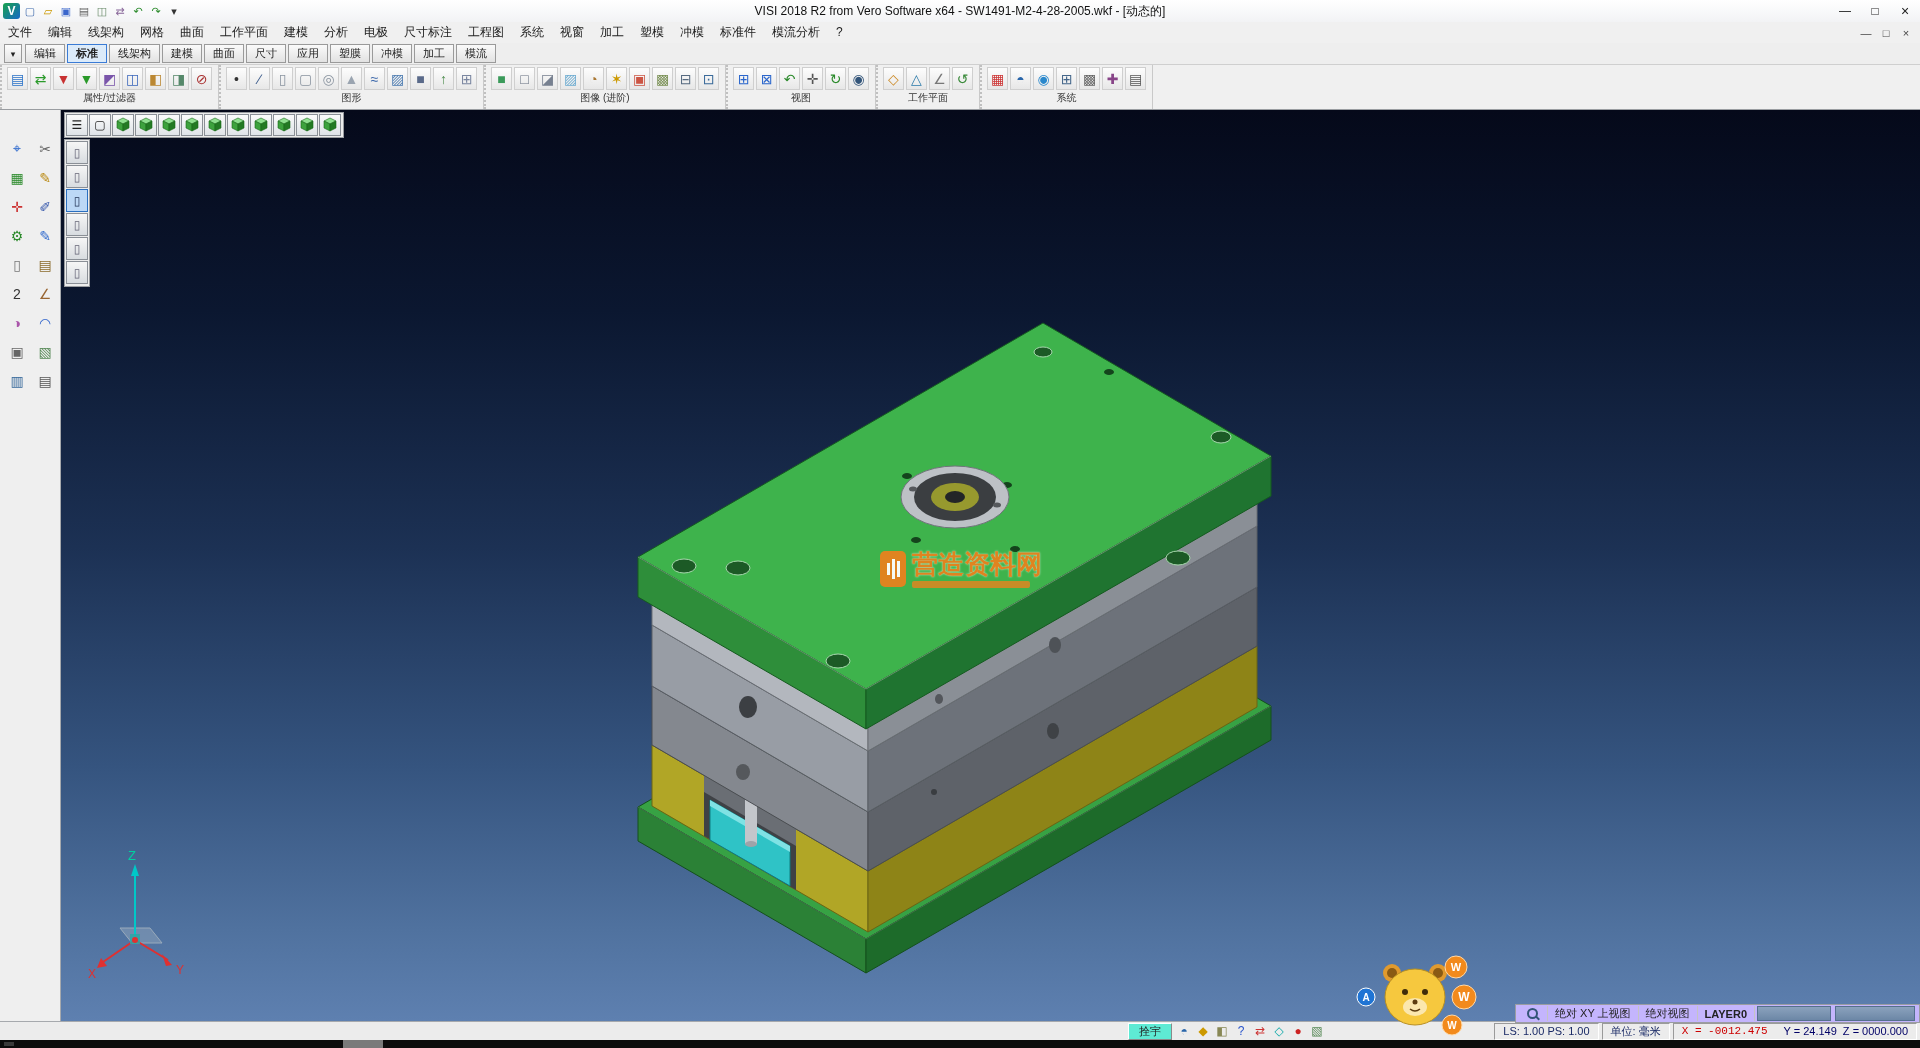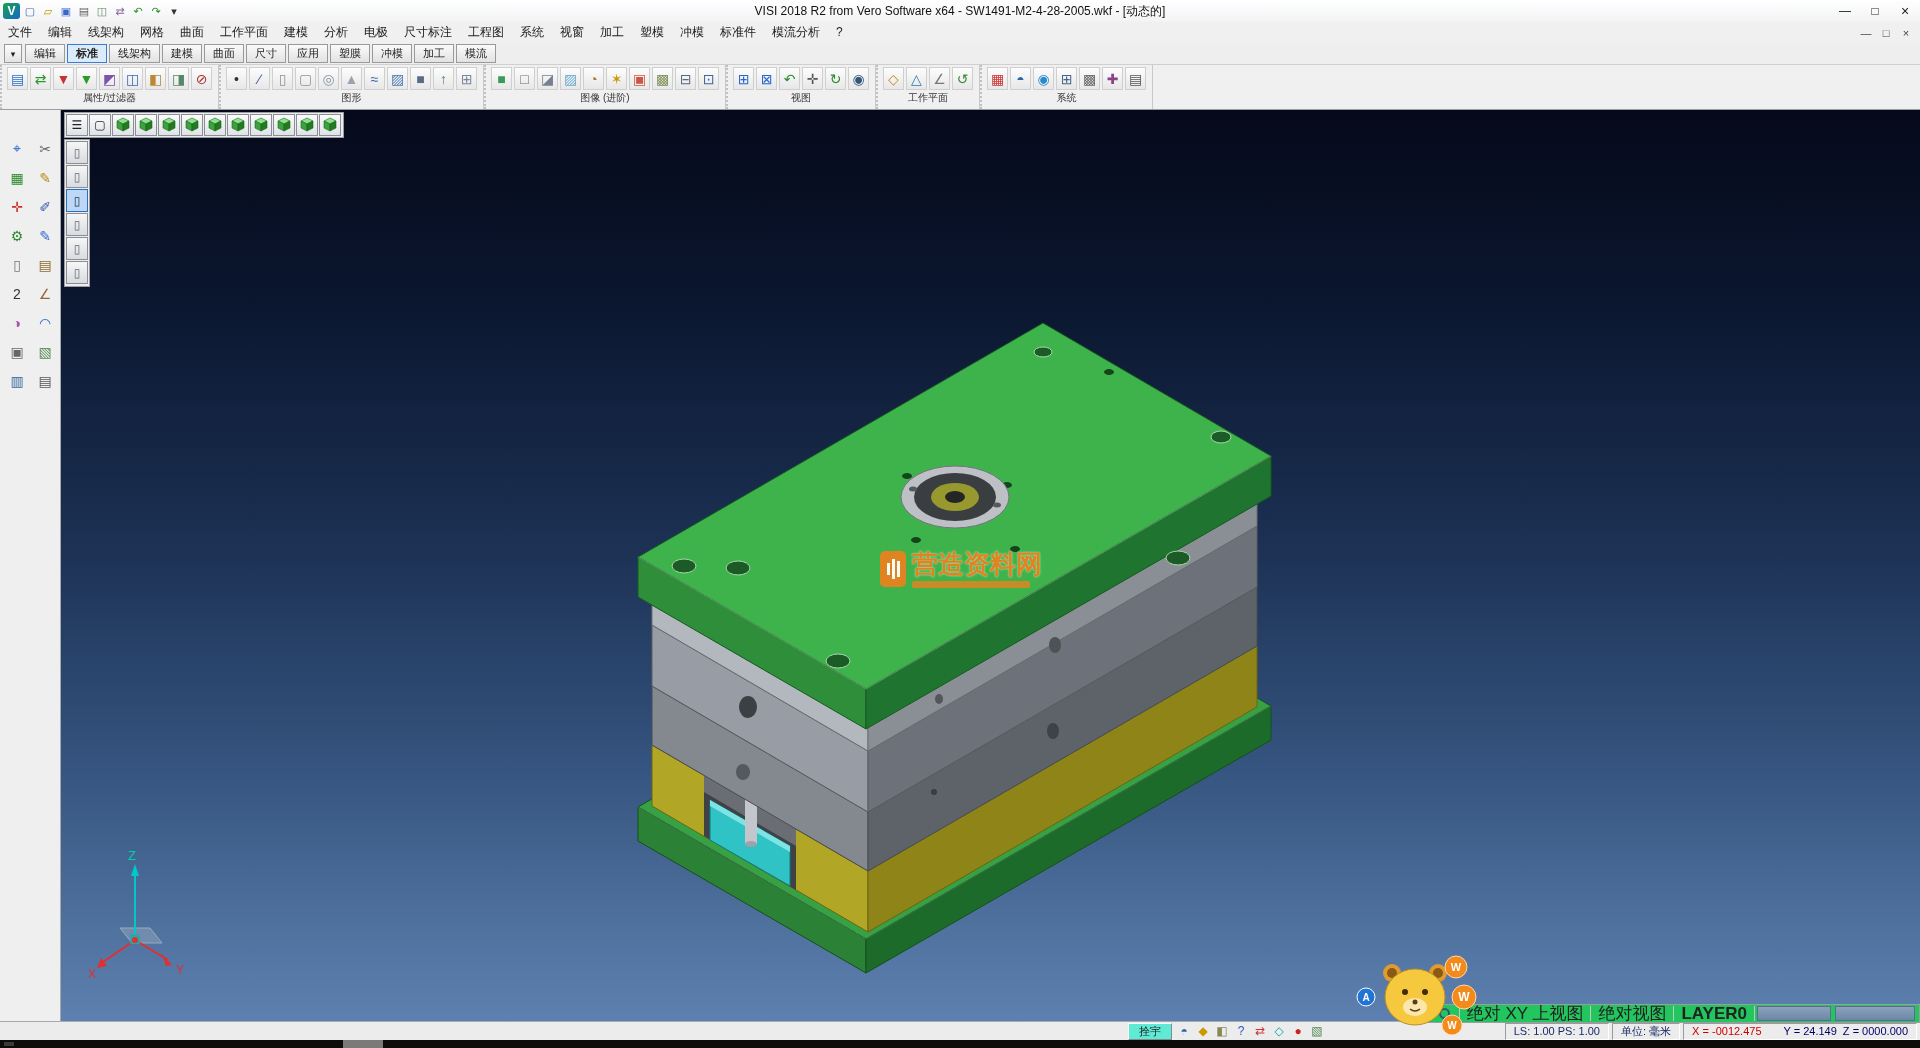--- a/index.html
+++ b/index.html
@@ -75,43 +75,43 @@
   .wm-icon{width:26px;height:36px;border-radius:5px;background:#e8821e;margin-right:6px;
     display:flex;align-items:center;justify-content:center;gap:2px;}
   .wm-icon i{display:block;width:3px;background:#fff;}
   .wm-text{font-size:26px;font-weight:bold;color:#e8821e;line-height:28px;text-shadow:0 0 2px rgba(255,255,255,.8);}
   .wm-sub{width:118px;height:7px;background:rgba(232,130,30,.85);margin-top:3px;border-radius:2px;}
 
   
   .mascot{position:absolute;left:1352px;top:945px;z-index:30;}
 
   
-  .status-view{position:absolute;top:1004px;right:0;height:17px;background:#22c55e;
-    border:1px solid #9a9da1;display:flex;align-items:center;font-size:17px;z-index:6;padding:0 2px;}
+  .status-view{position:absolute;top:1004px;right:0;height:17px;background:#c4b5fd;
+    border:1px solid #9a9da1;display:flex;align-items:center;font-size:11px;z-index:6;padding:0 2px;}
   .sv-item{padding:0 7px;border-right:1px solid #c4c4c4;white-space:nowrap;display:flex;align-items:center;height:15px;}
   .sv-layer{font-weight:bold;}
   .sv-bar{width:72px;height:13px;margin:0 2px;background:linear-gradient(#8ba2bd,#6c87a6);
     border:1px solid #55708e;}
   .mag{position:relative;width:15px;height:15px;}
   .mag::before{content:"";position:absolute;left:2px;top:2px;width:7px;height:7px;
     border:2px solid #335577;border-radius:50%;}
   .mag::after{content:"";position:absolute;left:10px;top:11px;width:5px;height:2px;
     background:#335577;transform:rotate(45deg);}
 
   .statusbar{position:absolute;left:0;top:1021px;width:1920px;height:19px;background:#ececec;
     border-top:1px solid #a6a9ad;display:flex;align-items:center;font-size:11px;box-sizing:border-box;}
   .sb-spacer{width:1128px;flex:none;}
   .lock-btn{height:15px;padding:0 10px;border:1px solid;border-color:#fff #8a8a8a #8a8a8a #fff;
     background:#5eead4;display:flex;align-items:center;margin-right:4px;}
   .st-icons{display:flex;gap:3px;align-items:center;}
   .st-icon{width:16px;height:16px;display:flex;align-items:center;justify-content:center;font-size:12px;}
   .sb-grow{flex:1;}
   .sb-cell{height:15px;padding:0 8px;margin-right:3px;display:flex;align-items:center;white-space:nowrap;
     border:1px solid;border-color:#9a9a9a #ffffff #ffffff #9a9a9a;color:#1a2a66;}
-  .coord-x{color:#cc0000;margin-right:22px;}
+  .coord-x{color:#cc0000;margin-right:16px;font-family:Liberation Mono, monospace;}
   .coord-y{color:#000066;margin-right:6px;}
   .coord-z{color:#000066;}
 
   .taskbar{position:absolute;left:0;top:1040px;width:1920px;height:8px;background:#0c0c0c;}
   .taskbar .thumb{position:absolute;left:343px;top:0;width:40px;height:8px;background:#7a7a7a;}
   .taskbar .tick{position:absolute;left:4px;top:2px;width:10px;height:4px;background:#3a3a3a;}
 </style>
 </head>
 <body>
 

